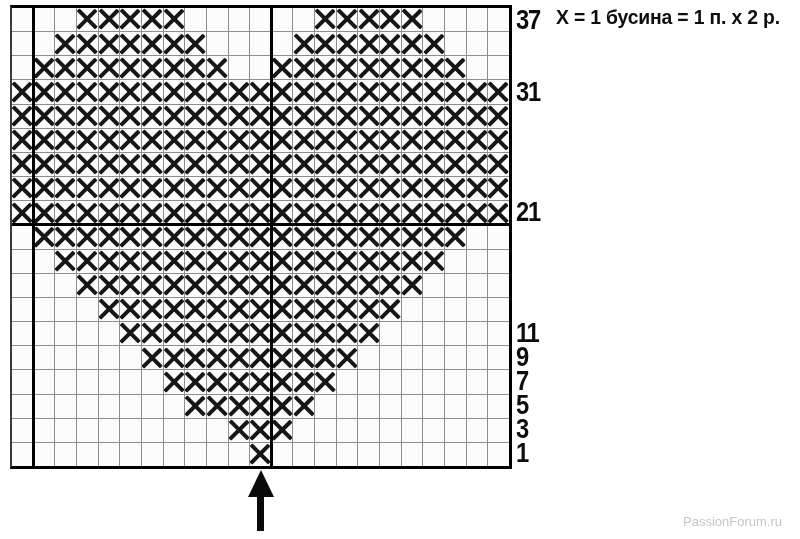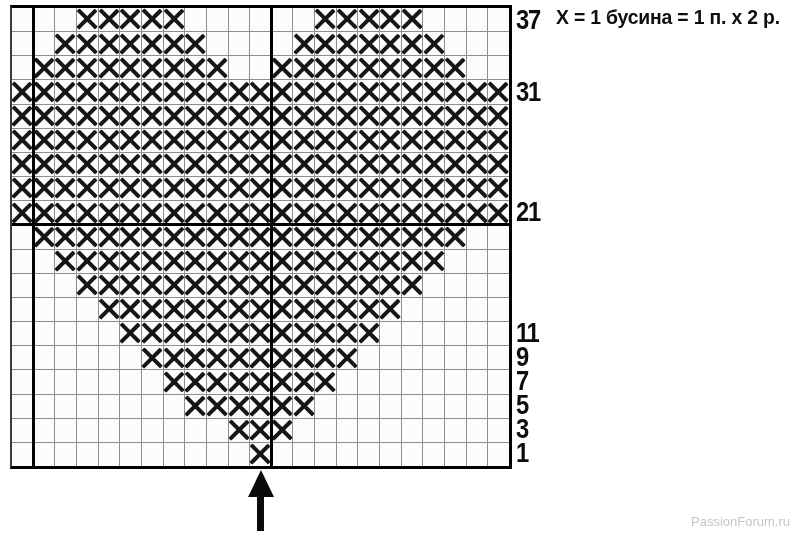--- a/index.html
+++ b/index.html
@@ -89,21 +89,20 @@
     margin: -1px auto 0;
     background: #0a0a0a;
   }
 
   
   #watermark {
     position: absolute;
     left: 683px; top: 514px;
     font-size: 13px;
     color: #c6c6c6;
-    margin-left: 8px;
   }
 </style>
 </head>
 <body>
 
 <div id="screen">
 
   <div id="grid-wrap">
     <div id="grid-cells" style="grid-template-columns: repeat(23, 1fr); grid-template-rows: repeat(19, 1fr);">
         <div class="cell"></div>

